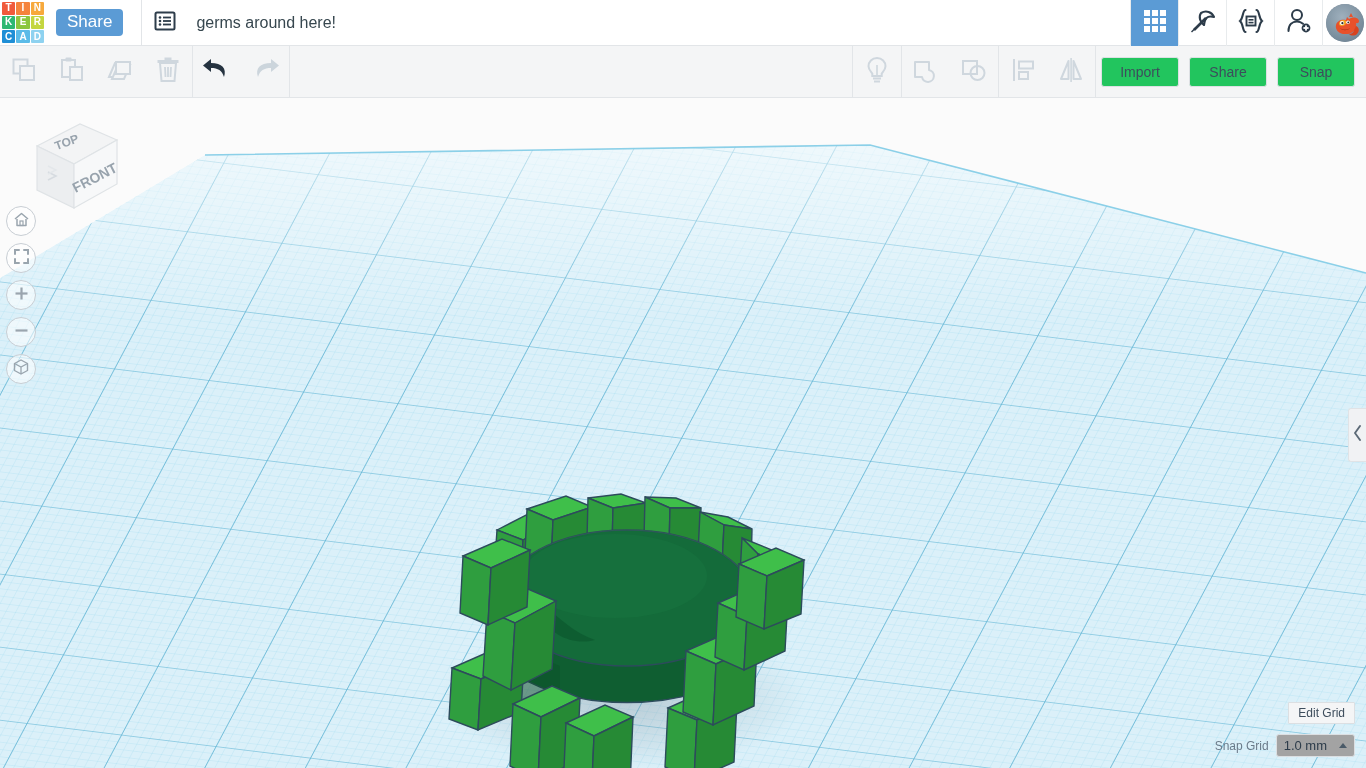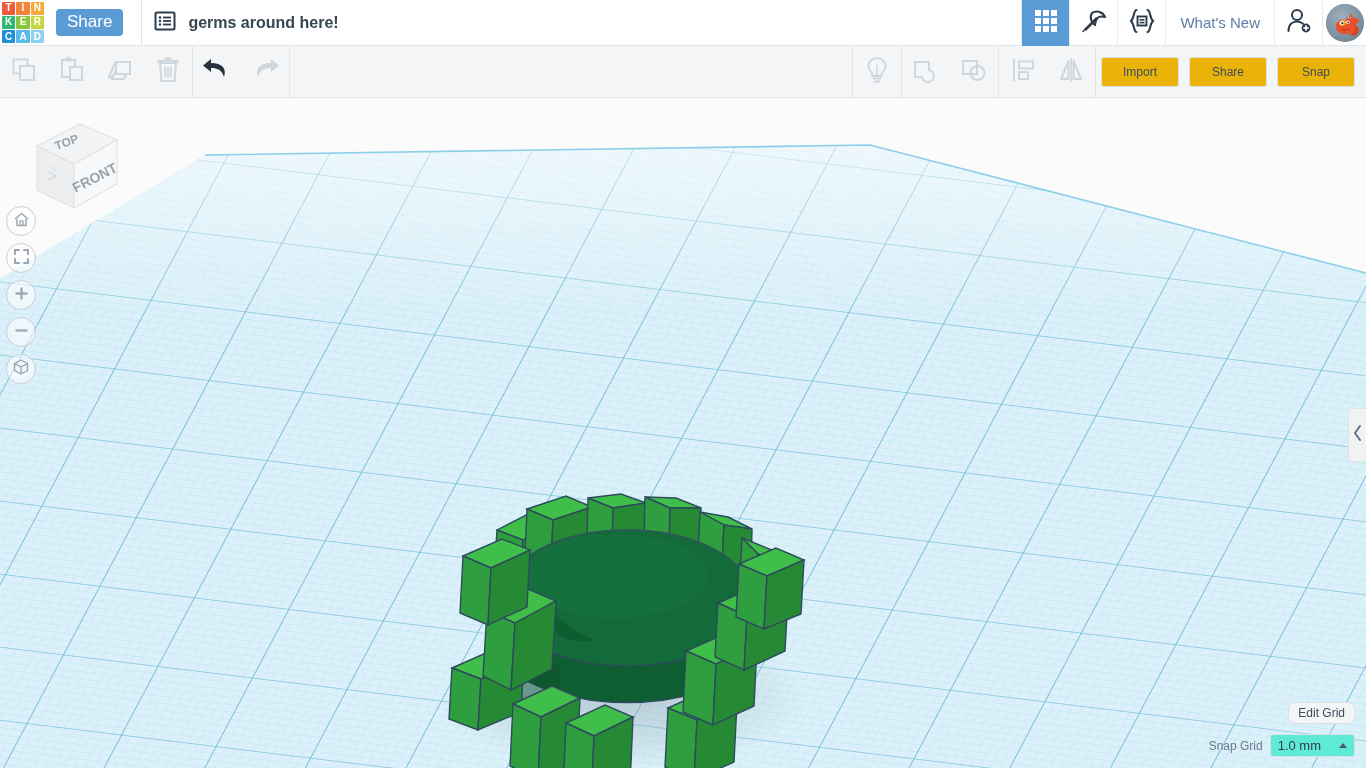--- a/index.html
+++ b/index.html
@@ -70,23 +70,23 @@
   }
   .menu-icon-btn {
     width: 46px;
     height: 46px;
     display: flex;
     align-items: center;
     justify-content: center;
     flex: none;
   }
   .doc-title {
-    margin-left: 0;
+    margin-left: 8px;
     font-size: 16px;
-    font-weight: bold;
+    font-weight: normal;
     color: #37474f;
     white-space: nowrap;
   }
   .hdr-right {
     margin-left: auto;
     display: flex;
     align-items: stretch;
     height: 46px;
   }
   .hdr-btn {
@@ -152,25 +152,25 @@
     height: 51px;
     background: #e2e5e8;
     flex: none;
   }
   .tb-spacer { flex: 1 1 auto; height: 51px; }
   .tb-text-btn {
     height: 30px;
     min-width: 78px;
     margin: 16px 5px;
     padding: 0 14px;
-    background: #eab308;
+    background: #22c55e;
     border: 1px solid #dde0e4;
     border-radius: 3px;
     color: #3d4d5c;
-    font-size: 12px;
+    font-size: 14px;
     display: flex;
     align-items: center;
     justify-content: center;
     box-sizing: border-box;
     flex: none;
   }
 
   
   .canvas {
     position: absolute;
@@ -225,47 +225,47 @@
 
   
   .edit-grid-btn {
     position: absolute;
     right: 11px;
     top: 604px;
     height: 22px;
     padding: 0 9px;
     background: #f4f5f6;
     border: 1px solid #dcdfe2;
-    border-radius: 7px;
+    border-radius: 1px;
     color: #3d4d5c;
     font-size: 12px;
     display: flex;
     align-items: center;
     box-sizing: border-box;
   }
   .snap-row {
     position: absolute;
     right: 11px;
     top: 636px;
     display: flex;
     align-items: center;
     gap: 7px;
   }
   .snap-label { color: #6b7b8a; font-size: 12px; }
   .snap-select {
     height: 23px;
     padding: 0 7px;
-    background: #5eead4;
+    background: #a3a3a3;
     border: 1px solid #dcdfe2;
     border-radius: 3px;
     color: #2d3c4a;
     font-size: 13px;
     display: flex;
     align-items: center;
-    gap: 18px;
+    gap: 12px;
     box-sizing: border-box;
   }
   .caret-up {
     width: 0; height: 0;
     border-left: 4px solid transparent;
     border-right: 4px solid transparent;
     border-bottom: 5px solid #4a5a68;
   }
 </style>
 </head>
@@ -341,21 +341,20 @@
           <svg width="28" height="26" viewBox="0 0 28 26">
             <path d="M8.5,2 C5.5,2 6.5,10 3,13 C6.5,16 5.5,24 8.5,24" fill="none" stroke="#2d3c4a" stroke-width="2.1" stroke-linecap="round"></path>
             <path d="M19.5,2 C22.5,2 21.5,10 25,13 C21.5,16 22.5,24 19.5,24" fill="none" stroke="#2d3c4a" stroke-width="2.1" stroke-linecap="round"></path>
             <rect x="9.5" y="8.5" width="9" height="9" fill="none" stroke="#2d3c4a" stroke-width="1.9"></rect>
             <rect x="11.5" y="11" width="5" height="1.6" fill="#2d3c4a"></rect>
             <rect x="11.5" y="13.8" width="5" height="1.6" fill="#2d3c4a"></rect>
           </svg>
         </span>
       </div>
 
-      <div class="whats-new">What's New</div>
 
       <div class="hdr-btn">
         <span>
           <svg width="28" height="28" viewBox="0 0 28 28">
             <circle cx="12" cy="8" r="5" fill="none" stroke="#2d3c4a" stroke-width="2"></circle>
             <path d="M3.5,24 C3.5,17.5 7.5,14.5 12,14.5 C14.3,14.5 16.4,15.3 18,16.8" fill="none" stroke="#2d3c4a" stroke-width="2" stroke-linecap="round"></path>
             <circle cx="21" cy="21" r="4.4" fill="#2d3c4a"></circle>
             <rect x="20.1" y="18.4" width="1.8" height="5.2" fill="#ffffff"></rect>
             <rect x="18.4" y="20.1" width="5.2" height="1.8" fill="#ffffff"></rect>
           </svg>

